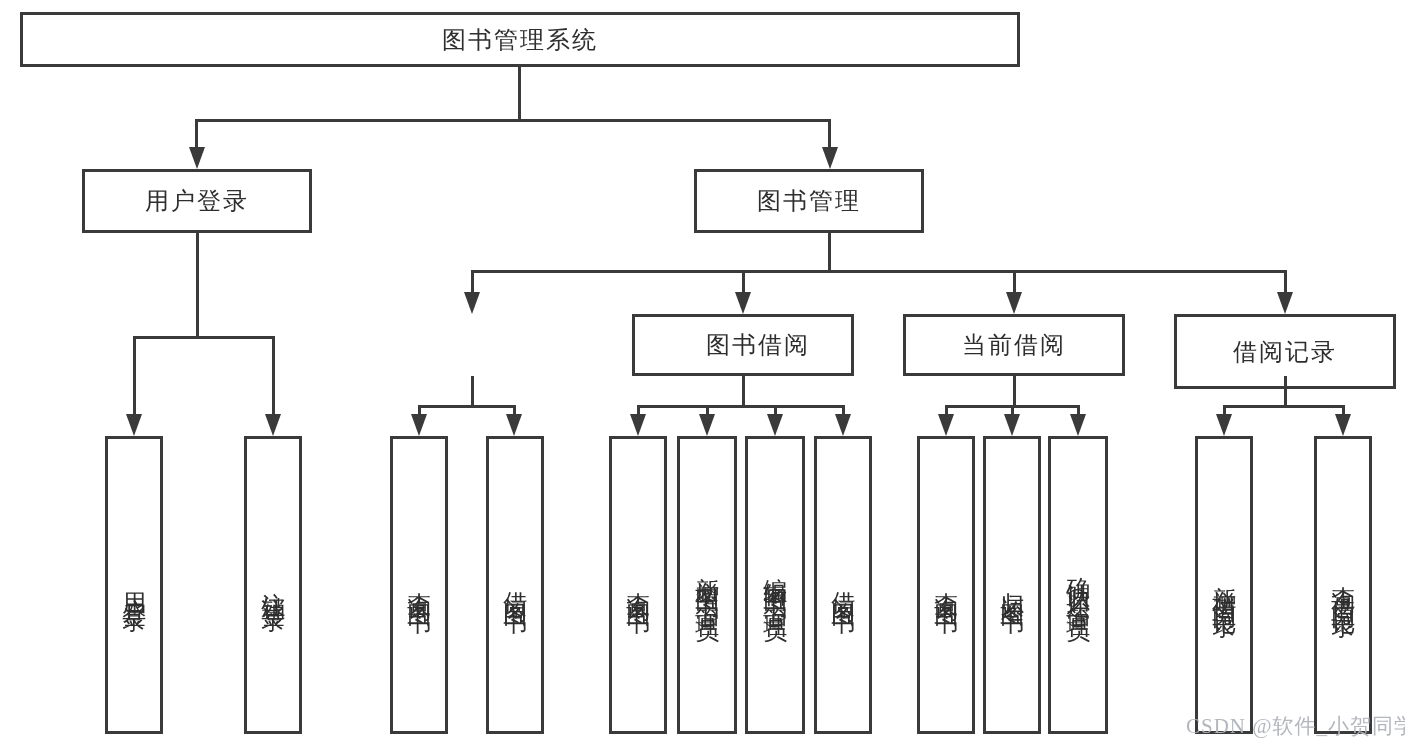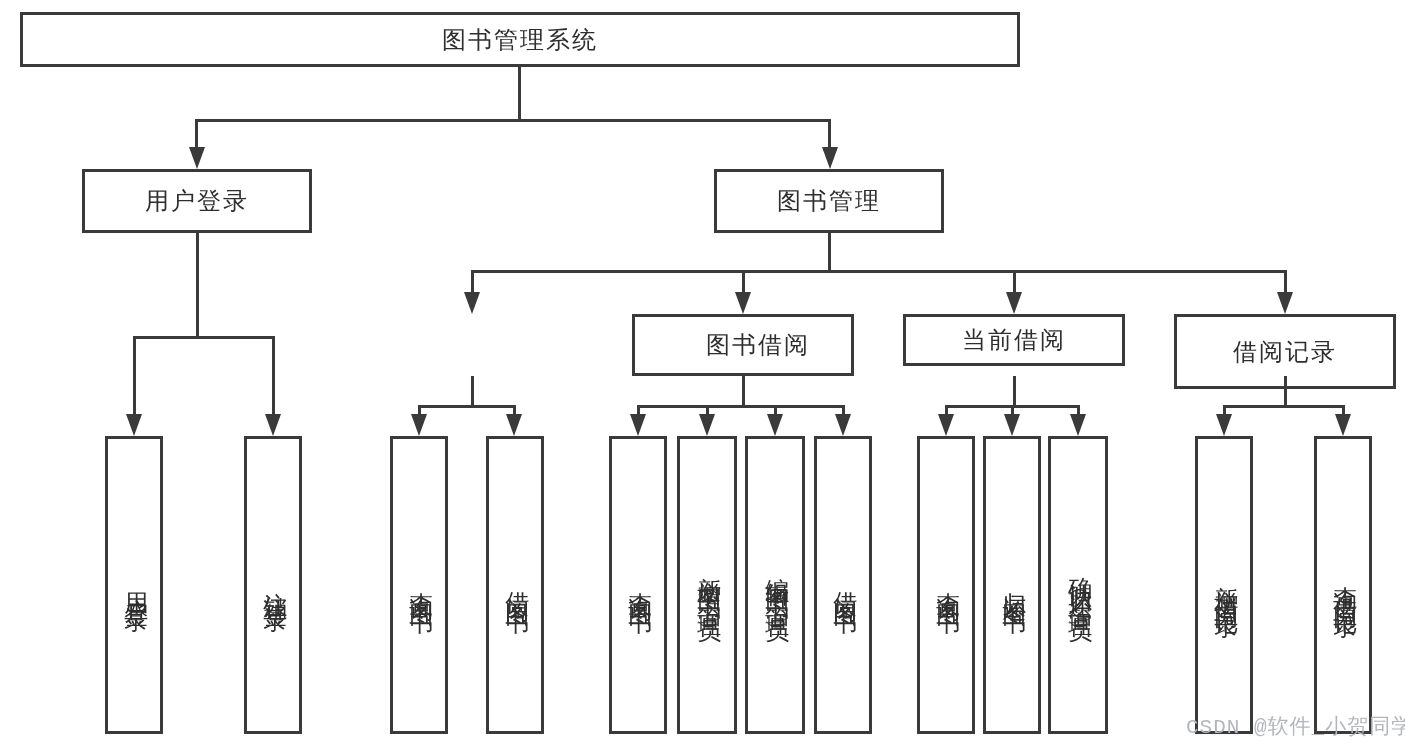--- a/index.html
+++ b/index.html
@@ -1,20 +1,20 @@
 <!DOCTYPE html>
 <html><head>
 <meta charset="utf-8">
 <style>
   html,body{margin:0;padding:0;background:#ffffff;}
   #canvas{
     position:relative;
     width:1405px;height:747px;
     background:#ffffff;
-    font-family:Liberation Mono, monospace;
+    font-family:Liberation Serif, serif;
     overflow:hidden;
   }
   .box{
     position:absolute;
     box-sizing:border-box;
     border:3px solid #3a3a3a;
     background:#ffffff;
     display:flex;
     align-items:center;
     justify-content:center;
@@ -66,21 +66,21 @@
   <div class="vl" style="left:518px;top:67px;height:52px;"></div>
   <div class="hl" style="left:195px;top:119px;width:636px;"></div>
   <div class="vl" style="left:195px;top:119px;height:30px;"></div>
   <div class="arr" style="left:189px;top:147px;"></div>
   <div class="vl" style="left:828px;top:119px;height:30px;"></div>
   <div class="arr" style="left:822px;top:147px;"></div>
 
   <div class="box" style="left:82px;top:169px;width:230px;height:64px;">
     <span>用户登录</span>
   </div>
-  <div class="box" style="left:714px;top:169px;width:230px;height:64px;">
+  <div class="box" style="left:694px;top:169px;width:230px;height:64px;">
     <span>图书管理</span>
   </div>
 
   <div class="vl" style="left:196px;top:233px;height:103px;"></div>
   <div class="hl" style="left:133px;top:336px;width:142px;"></div>
   <div class="vl" style="left:133px;top:336px;height:78px;"></div>
   <div class="arr" style="left:126px;top:414px;"></div>
   <div class="vl" style="left:272px;top:336px;height:78px;"></div>
   <div class="arr" style="left:265px;top:414px;"></div>
 
@@ -91,21 +91,21 @@
   <div class="vl" style="left:742px;top:270px;height:24px;"></div>
   <div class="arr" style="left:735px;top:292px;"></div>
   <div class="vl" style="left:1013px;top:270px;height:24px;"></div>
   <div class="arr" style="left:1006px;top:292px;"></div>
   <div class="vl" style="left:1284px;top:270px;height:24px;"></div>
   <div class="arr" style="left:1277px;top:292px;"></div>
 
   <div class="box" style="left:632px;top:314px;width:222px;height:62px;padding-left:30px;">
     <span>图书借阅</span>
   </div>
-  <div class="box" style="left:903px;top:314px;width:222px;height:52px;">
+  <div class="box" style="left:903px;top:314px;width:222px;height:62px;">
     <span>当前借阅</span>
   </div>
   <div class="box" style="left:1174px;top:314px;width:222px;height:75px;">
     <span>借阅记录</span>
   </div>
 
   <div class="vl" style="left:471px;top:376px;height:29px;"></div>
   <div class="hl" style="left:418px;top:405px;width:98px;"></div>
   <div class="vl" style="left:418px;top:405px;height:11px;"></div>
   <div class="arr" style="left:411px;top:414px;"></div>

